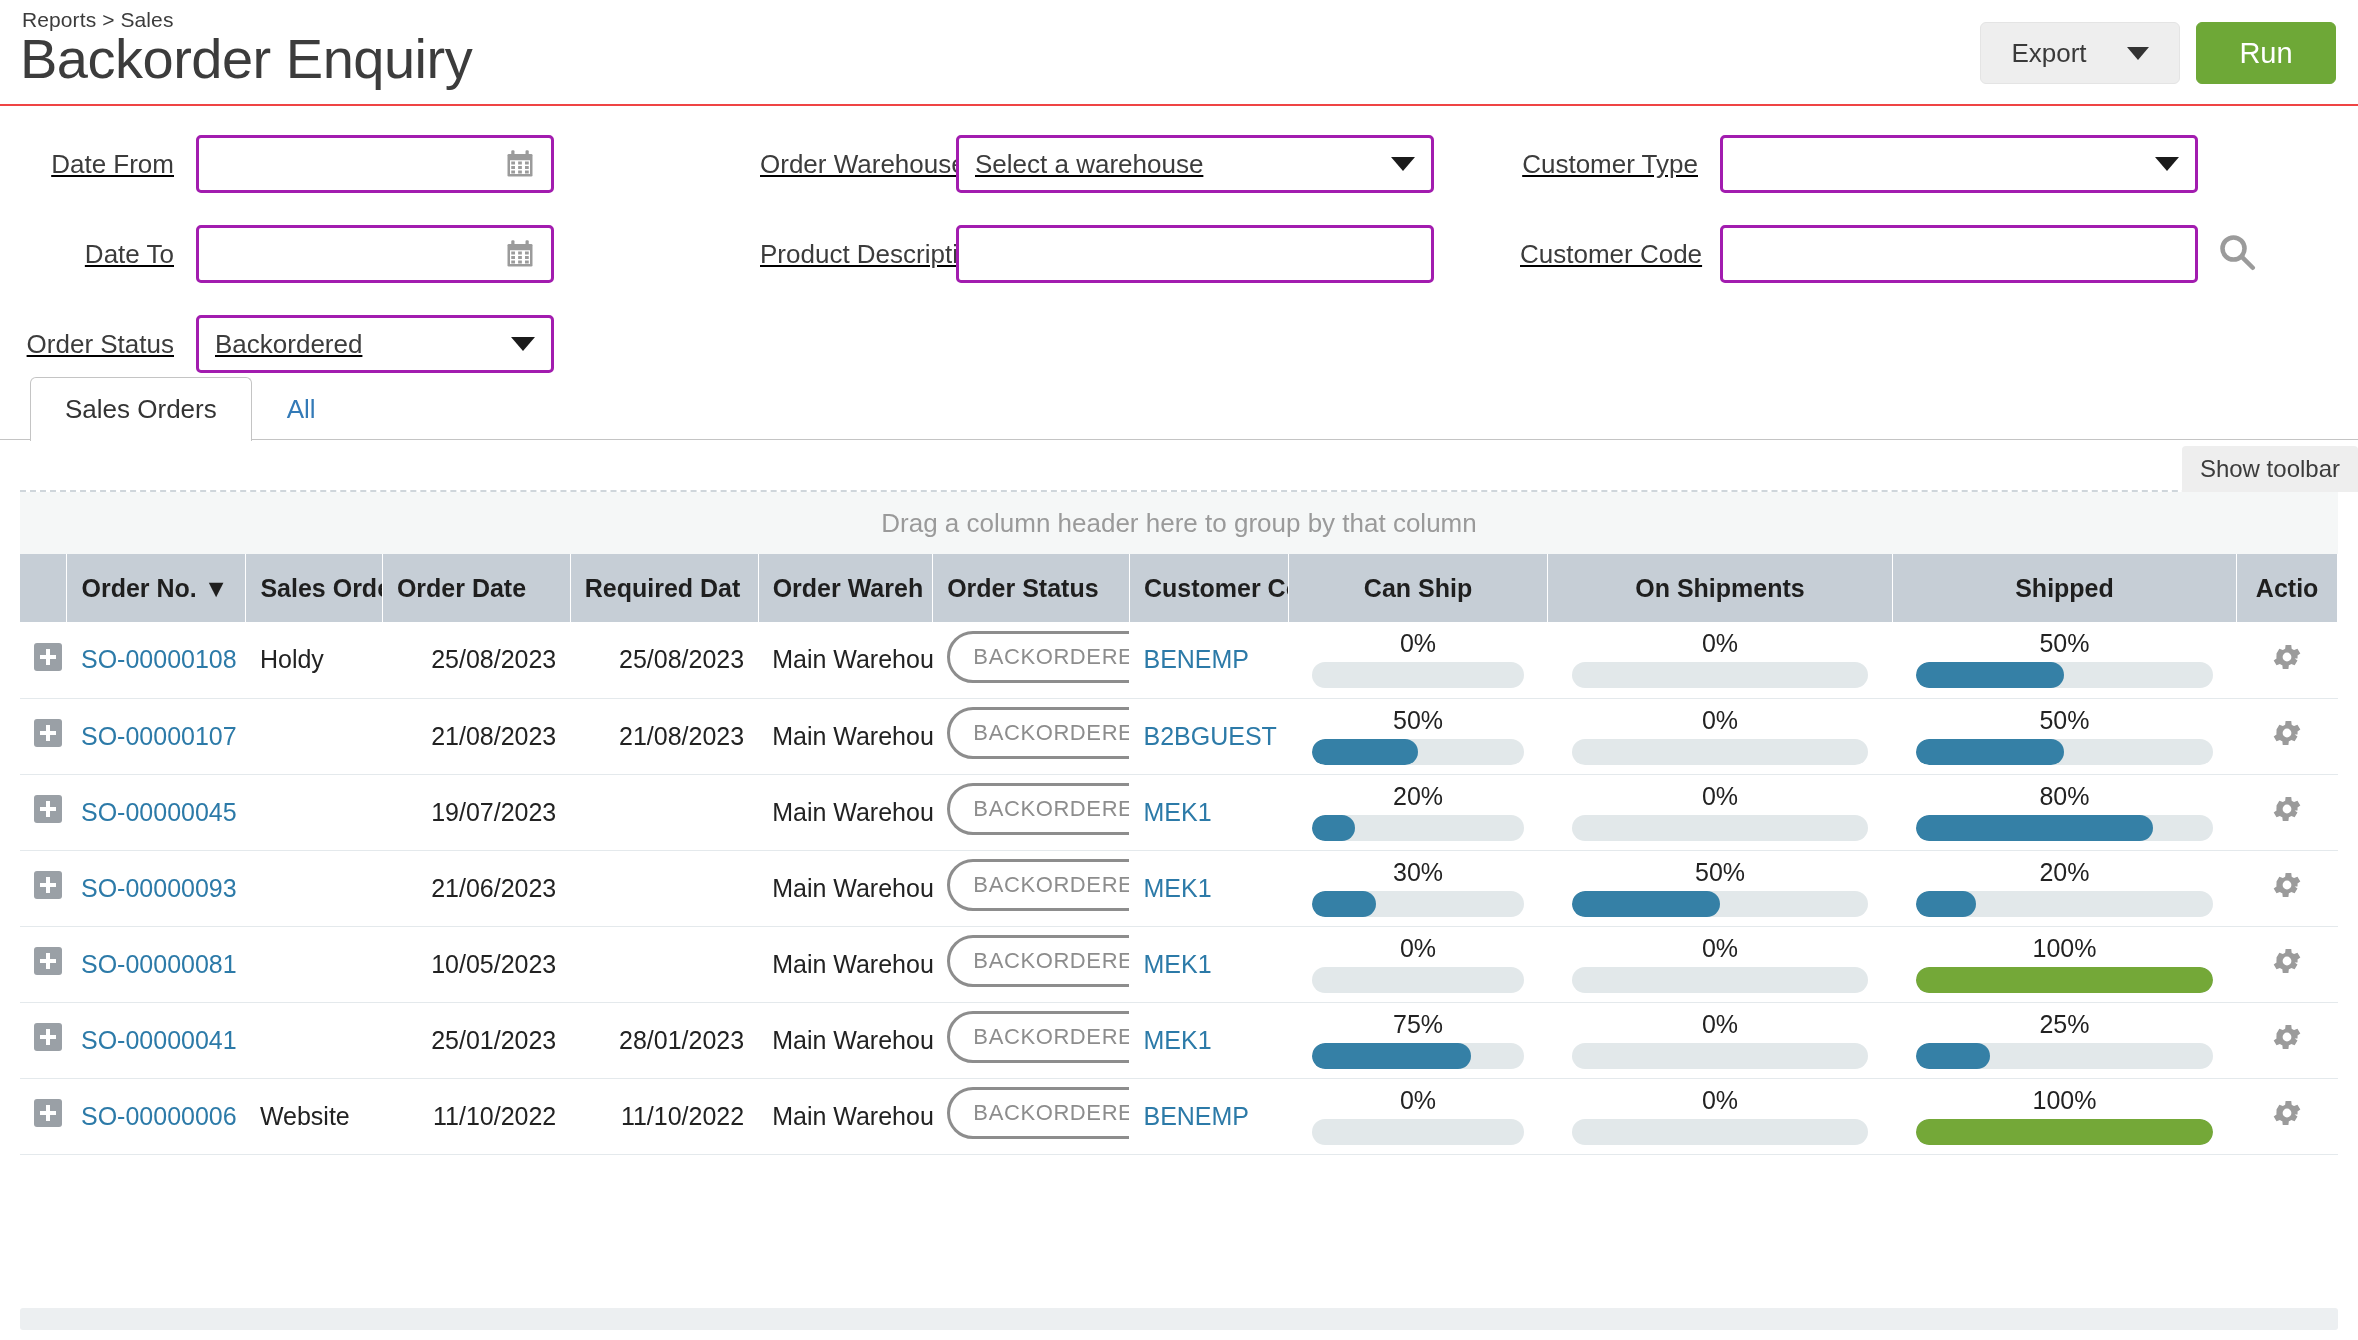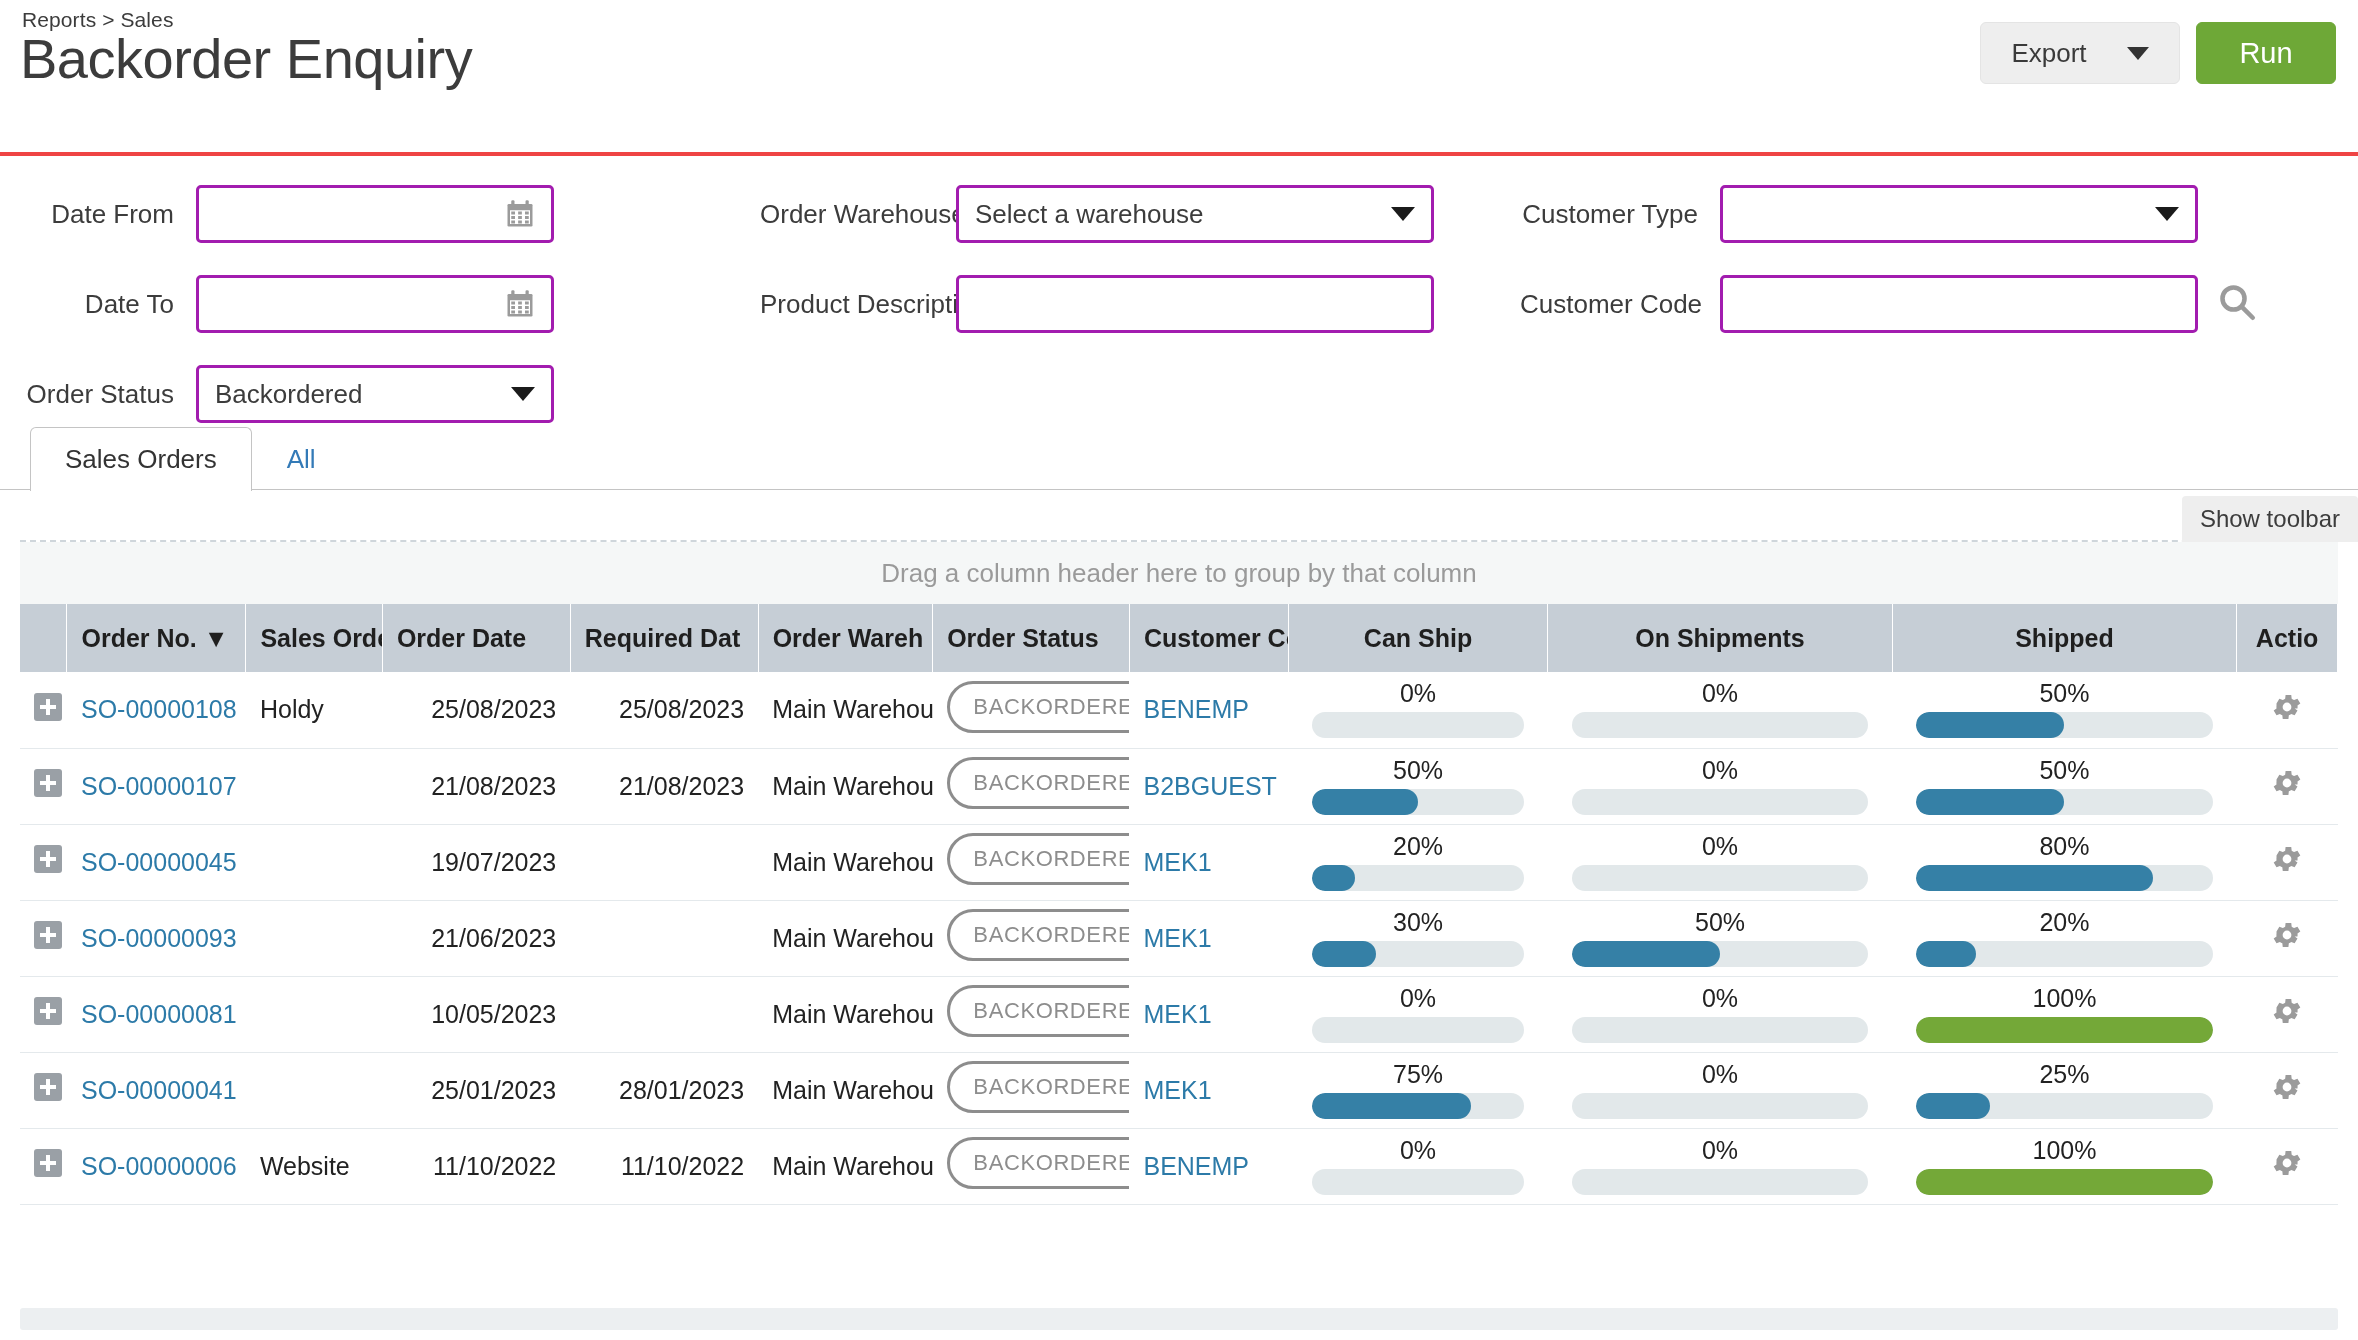--- a/index.html
+++ b/index.html
@@ -7,22 +7,22 @@
     margin: 0; padding: 0;
     width: 2358px; height: 1340px;
     background: #ffffff;
     font-family: "Liberation Sans", sans-serif;
     overflow: hidden;
   }
 
   
   .page-header {
     position: relative;
-    height: 156px;
-    border-bottom: 4px solid #ef4444;
+    height: 106px;
+    border-bottom: 2px solid #ef4444;
   }
   .breadcrumb {
     position: absolute;
     left: 22px; top: 8px;
     font-size: 21px;
     color: #3c3c3c;
     letter-spacing: .1px;
   }
   .page-title {
     position: absolute;
@@ -74,21 +74,21 @@
     color: #ffffff;
     cursor: pointer;
   }
 
   
   .filters {
     position: relative;
     padding: 28px 0 10px 0;
     height: 260px;
   }
-  .fcol { position: absolute; }
+  .fcol { position: absolute; text-decoration: underline; }
   .fcol-1 { left: 0px;    width: 740px; }
   .fcol-2 { left: 760px;  width: 760px; }
   .fcol-3 { left: 1520px; width: 800px; }
 
   .frow {
     display: flex;
     align-items: center;
     height: 60px;
     margin-bottom: 30px;
   }

